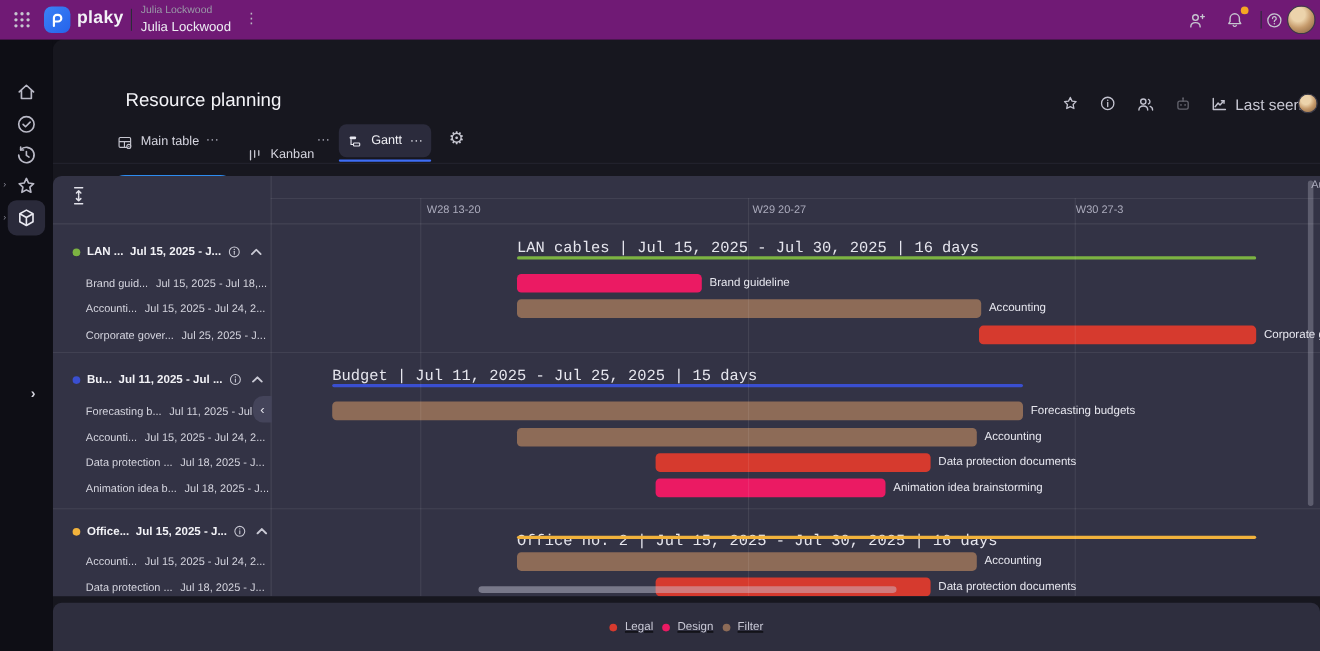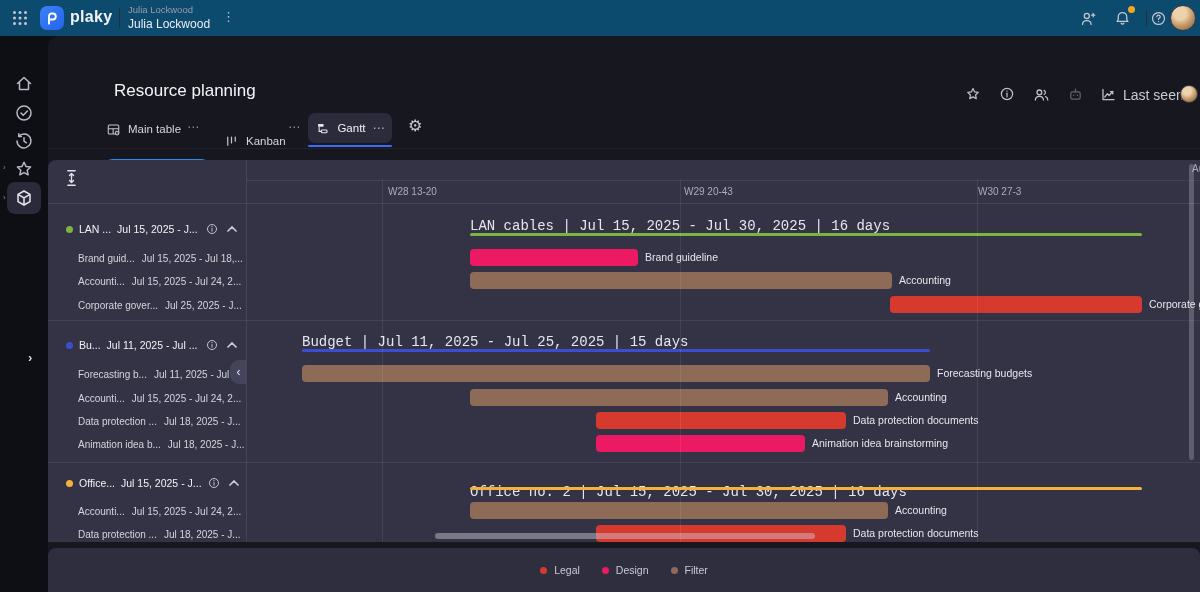--- a/index.html
+++ b/index.html
@@ -1,21 +1,21 @@
 <!DOCTYPE html>
 <html><head>
 <meta charset="utf-8">
 <style>
   * { margin:0; padding:0; box-sizing:border-box; }
   html,body { width:1200px; height:592px; overflow:hidden; background:#0e0e15;
     font-family:"Liberation Sans","DejaVu Sans",sans-serif; }
   svg { display:block; }
 
   
-  #topbar { position:absolute; left:0; top:0; width:1200px; height:36px; background:#0c4a6e; z-index:5; }
+  #topbar { position:absolute; left:0; top:0; width:1200px; height:36px; background:#701a75; z-index:5; }
   .tb-ico { position:absolute; color:#c6c6d0; }
   #logo { position:absolute; left:40px; top:6px; width:24px; height:24px; border-radius:7px;
     background:linear-gradient(135deg,#3b82f6,#2563eb); display:flex; align-items:center; justify-content:center; }
   #brand { position:absolute; left:70px; top:8px; font-size:16px; font-weight:bold; color:#f2f2f6; letter-spacing:.3px; }
   #ws-divider { position:absolute; left:119px; top:8px; width:1px; height:20px; background:#2c2c38; }
   #ws-label { position:absolute; left:128px; top:4px; font-size:9.5px; color:#9a9aa8; }
   #ws-name { position:absolute; left:128px; top:17px; font-size:12px; color:#ececf2; }
   #ws-kebab { position:absolute; left:222px; top:9px; font-size:13px; color:#b9b9c4; }
   .avatar { border-radius:50%;
     background:radial-gradient(circle at 38% 30%, #ecd3ab 0 28%, #c59a6b 55%, #7d5a3a 100%);
@@ -68,39 +68,39 @@
   #g-panel-divider { position:absolute; left:198px; top:0; width:1px; height:382px; background:rgba(255,255,255,.09); }
   .g-grid { position:absolute; top:20px; width:1px; height:362px; background:rgba(255,255,255,.08); }
   .g-sep { position:absolute; left:0; width:1152px; height:1px; background:rgba(255,255,255,.07); }
   .week-label { position:absolute; top:26px; font-size:10px; color:#ababbc; white-space:nowrap; }
   #month-label { position:absolute; top:3px; font-size:10px; color:#ababbc; white-space:nowrap; }
   #collapse-all { position:absolute; left:16px; top:8px; color:#e2e2ea; }
   #panel-collapse { position:absolute; left:182px; top:200px; width:17px; height:24px; background:#44445a;
     border-radius:9px 0 0 9px; color:#e6e6ee; font-size:12px; display:flex; align-items:center; justify-content:center; }
 
   .p-group { position:absolute; left:0; width:198px; height:18px; display:flex; align-items:center;
-    padding:0 9px 0 18px; gap:6px; color:#f2f2f6; font-size:10.5px; font-weight:normal; white-space:nowrap; }
+    padding:0 9px 0 18px; gap:6px; color:#f2f2f6; font-size:10.5px; font-weight:bold; white-space:nowrap; }
   .p-dot { width:7px; height:7px; border-radius:50%; flex:none; }
   .p-icons { margin-left:auto; display:flex; align-items:center; gap:9px; color:#c9c9d4; }
   .p-task { position:absolute; left:0; width:198px; height:16px; display:flex; align-items:center;
     padding-left:30px; gap:7px; color:#d4d4de; font-size:10px; white-space:nowrap; overflow:hidden; }
 
   .bar { position:absolute; height:17px; border-radius:4px; }
   .bar-label { position:absolute; font-size:10.5px; color:#e6e6ee; line-height:17px; white-space:nowrap; }
   .sum-line { position:absolute; height:3px; border-radius:2px; }
   .sum-label { position:absolute; font-size:14px; color:#e6e6ee; white-space:nowrap;font-family:Liberation Mono, monospace; }
 
   #hscroll { position:absolute; left:387px; top:373px; width:380px; height:6px; border-radius:3px;
     background:rgba(205,205,220,.45); }
   #vscroll { position:absolute; left:1141px; top:4px; width:5px; height:296px; border-radius:3px;
     background:rgba(205,205,220,.28); }
 
   
   #legend { position:absolute; left:0px; top:512px; width:1152px; height:44px; background:#2e2e3e;
-    border-radius:8px 8px 0 0; display:flex; align-items:center; justify-content:center; gap:22px; }
+    border-radius:8px 8px 0 0; display:flex; align-items:center; justify-content:center; gap:8px;text-decoration:underline; }
   .leg-item { display:flex; align-items:center; gap:7px; color:#c9c9d6; font-size:10.5px; }
   .leg-dot { width:7px; height:7px; border-radius:50%; }
 </style>
 </head>
 <body>
 
 <div id="topbar">
   <span class="tb-ico" style="left:12px;top:10px;">
     <svg width="16" height="16" viewBox="0 0 16 16" fill="currentColor">
       <circle cx="2.5" cy="2.5" r="1.5"></circle>
@@ -436,21 +436,21 @@
         <div class="bar" style="left: 548px; top: 365px; width: 250px; background: rgb(214, 58, 46);"></div>
         <div class="bar-label" style="left: 805px; top: 365px;">Data protection documents</div>
       </div>
     <div id="panel-collapse">‹</div>
     <div id="hscroll"></div>
     <div id="vscroll"></div>
   <div class="g-grid" style="left: 334px;"></div>
       <div class="g-grid" style="left: 632px;"></div>
       <div class="g-grid" style="left: 929px;"></div>
       <div class="week-label" style="left: 340px;">W28 13-20</div>
-      <div class="week-label" style="left: 636px;">W29 20-43</div>
+      <div class="week-label" style="left: 636px;">W29 20-27</div>
       <div class="week-label" style="left: 930px;">W30 27-3</div>
     </div>
 
   <div id="legend">
       <div class="leg-item">
         <span class="leg-dot" style="background: rgb(214, 58, 46);"></span>
         <span>Legal</span>
       </div>
       <div class="leg-item">
         <span class="leg-dot" style="background: rgb(235, 26, 99);"></span>

